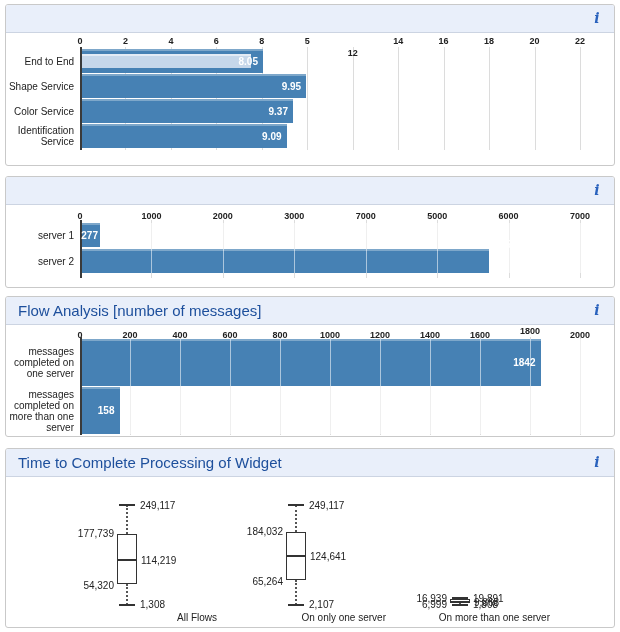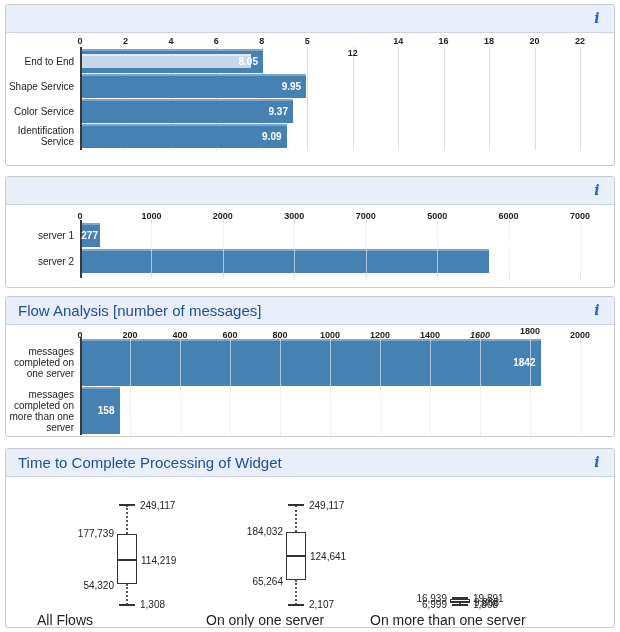--- a/index.html
+++ b/index.html
@@ -32,21 +32,21 @@
     text-align:right; white-space:nowrap; z-index:5; }
   .cat { position:absolute; text-align:right; font-size:10px; line-height:11px;
     color:#222; white-space:pre-line; z-index:2; }
 
   .bp-whisker { position:absolute; width:0; border-left:2px dotted #555; z-index:1; }
   .bp-cap { position:absolute; height:0; border-top:2px solid #333; z-index:2; }
   .bp-box { position:absolute; background:#fff; border:1.5px solid #333; z-index:2; }
   .bp-median { position:absolute; height:0; border-top:2px solid #333; z-index:3; }
   .bp-label { position:absolute; font-size:10px; color:#222; white-space:nowrap; z-index:4; }
   .bp-label.left { text-align:right; }
-  .bp-cat { position:absolute; font-size:14px; color:#222; text-align:left; z-index:2; }
+  .bp-cat { position:absolute; font-size:10px; color:#222; text-align:right; z-index:2; }
 </style>
 </head>
 <body>
 
 <section class="panel" id="panel0">
   <header class="panel-header">
     <span class="info-icon">i</span>
   </header>
   <div class="panel-body" id="chart0">
       <div class="tick" style="left: 44px; top: 2px;">0</div>
@@ -148,21 +148,21 @@
       <div class="gridline over" style="left: 274px; top: 13px; height: 95px;"></div>
       <div class="tick" style="left: 294px; top: 4px;">1000</div>
       <div class="gridline" style="left: 324px; top: 11px; height: 98px;"></div>
       <div class="gridline over" style="left: 324px; top: 13px; height: 95px;"></div>
       <div class="tick" style="left: 344px; top: 4px;">1200</div>
       <div class="gridline" style="left: 374px; top: 11px; height: 98px;"></div>
       <div class="gridline over" style="left: 374px; top: 13px; height: 95px;"></div>
       <div class="tick" style="left: 394px; top: 4px;">1400</div>
       <div class="gridline" style="left: 424px; top: 11px; height: 98px;"></div>
       <div class="gridline over" style="left: 424px; top: 13px; height: 95px;"></div>
-      <div class="tick" style="left: 444px; top: 4px; font-style: italic;">1600</div>
+      <div class="tick" style="left: 444px; top: 4px;">1600</div>
       <div class="gridline" style="left: 474px; top: 11px; height: 98px;"></div>
       <div class="gridline over" style="left: 474px; top: 13px; height: 95px;"></div>
       <div class="tick" style="left: 494px; top: 0;">1800</div>
       <div class="gridline" style="left: 524px; top: 11px; height: 98px;"></div>
       <div class="gridline over" style="left: 524px; top: 13px; height: 95px;"></div>
       <div class="tick" style="left: 544px; top: 4px;">2000</div>
       <div class="gridline" style="left: 574px; top: 11px; height: 98px;"></div>
       <div class="gridline over" style="left: 574px; top: 13px; height: 95px;"></div>
       <div class="axisline" style="left: 74px; top: 11px; height: 98px;"></div>
       <div class="bar" style="left: 74px; top: 13px; width: 460.5px; height: 47px;"></div>

